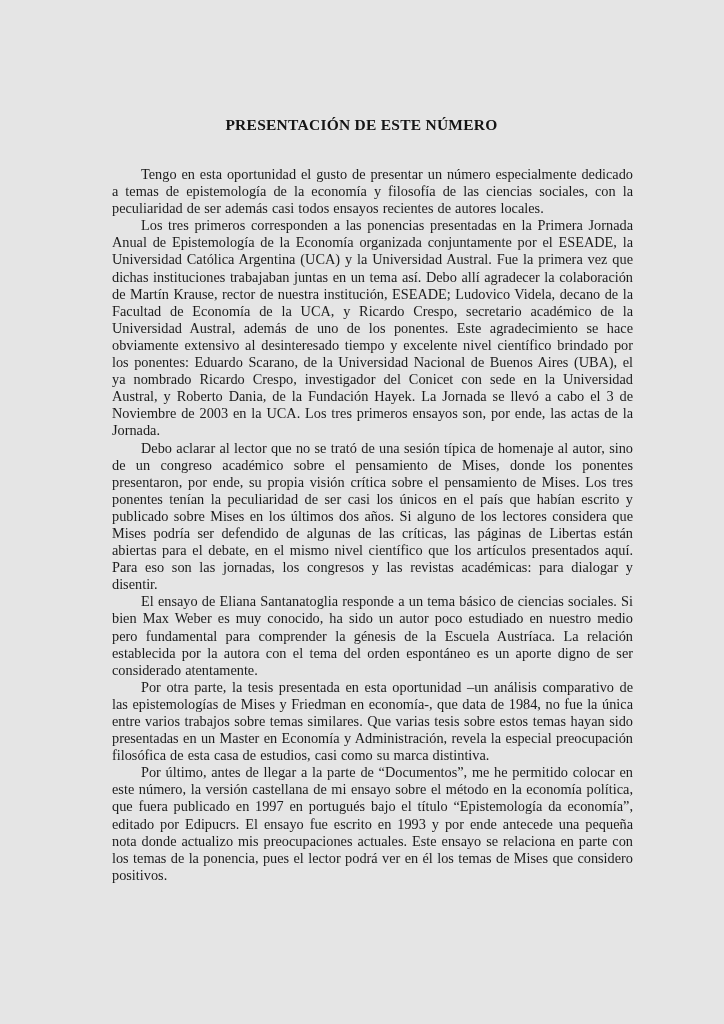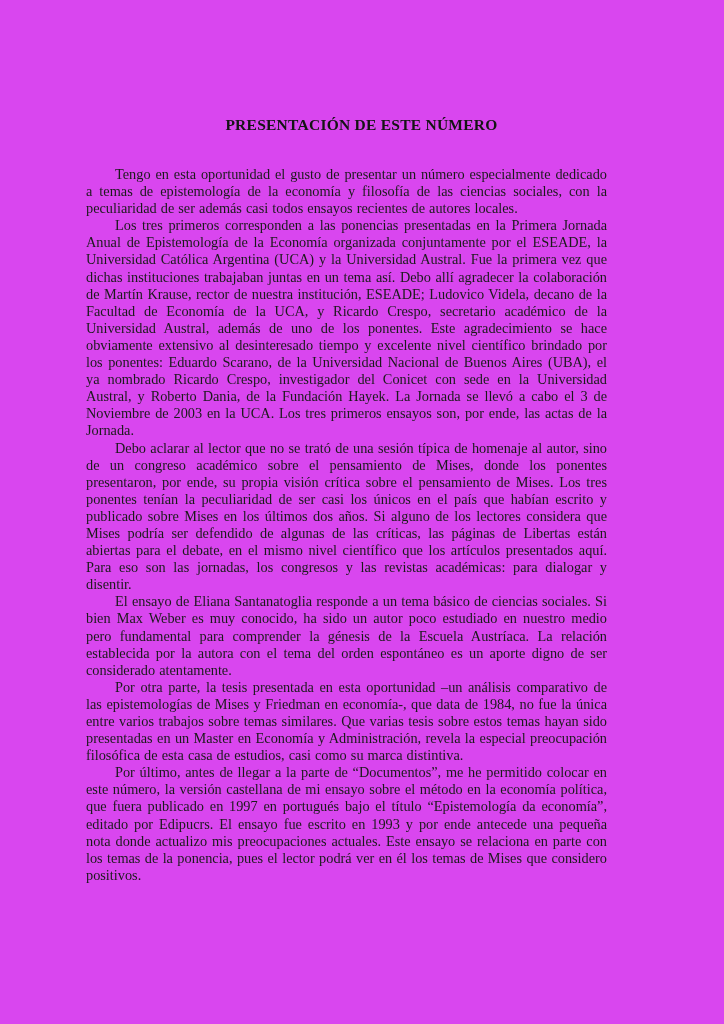--- a/index.html
+++ b/index.html
@@ -4,42 +4,42 @@
 <style>
   html, body {
     margin: 0;
     padding: 0;
     background: #ffffff;
   }
   .sheet {
     position: relative;
     width: 724px;
     height: 1024px;
-    background: #d946ef;
+    background: #e5e5e5;
     overflow: hidden;
     font-family: "Liberation Serif", "DejaVu Serif", serif;
     color: #1b1b1b;
   }
   .doc-title {
     position: absolute;
     top: 116px;
     left: 101px;
     width: 521px;
     margin: 0;
     text-align: center;
     font-size: 15.5px;
     font-weight: 700;
     letter-spacing: 0.25px;
     color: #141414;
     white-space: nowrap;
   }
   .doc-body {
     position: absolute;
     top: 166px;
-    left: 86px;
+    left: 112px;
     width: 521px;
   }
   .doc-body p {
     margin: 0;
     padding: 0;
     font-size: 14.3px;
     line-height: 17.1px;
     text-align: justify;
     text-indent: 29px;
     word-spacing: 0.5px;

